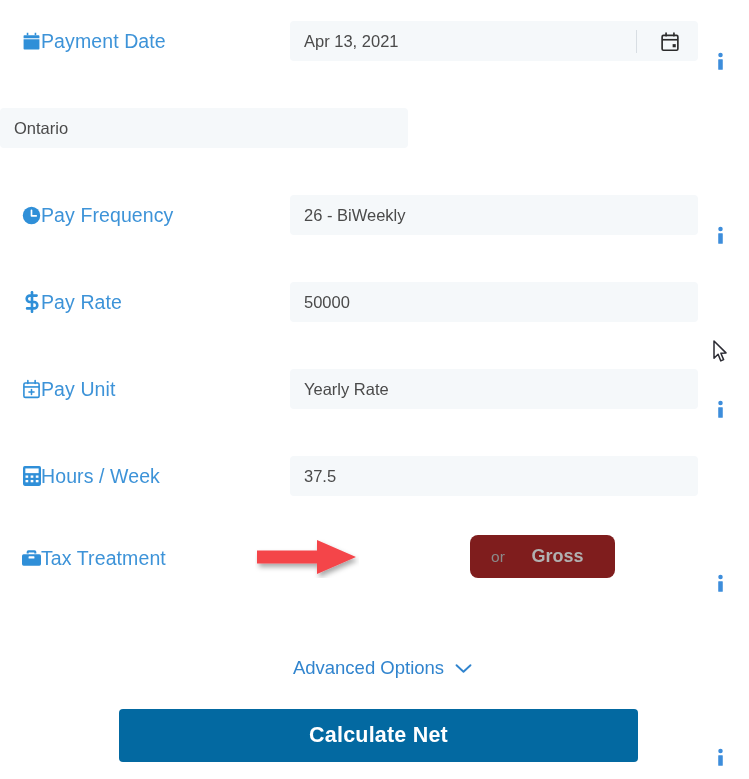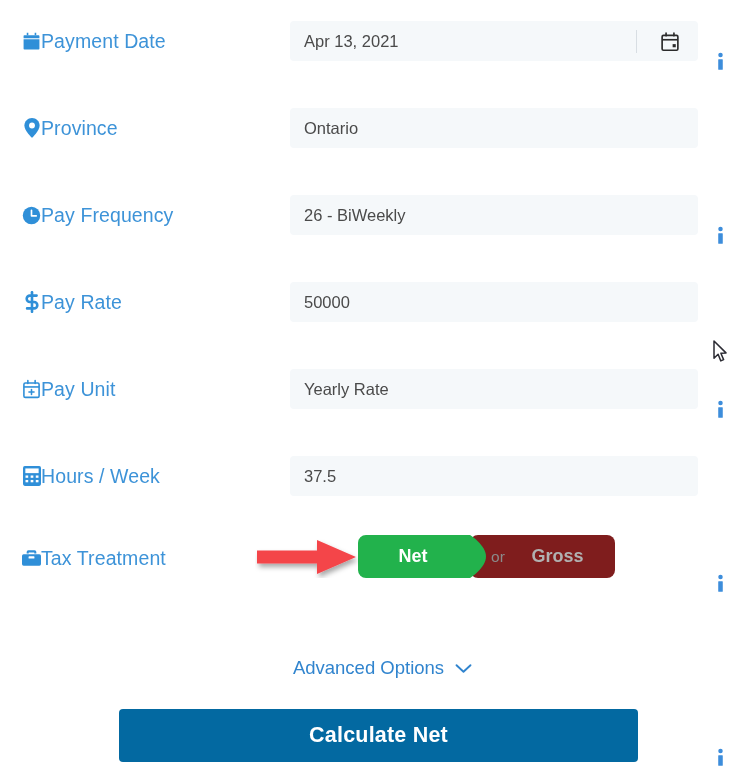--- a/index.html
+++ b/index.html
@@ -251,29 +251,20 @@
     </div>
     <span class="info-icon" style="top:32px">
       <svg width="7" height="19" viewBox="0 0 8 20" fill="currentColor">
         <circle cx="4" cy="2.6" r="2.6"></circle>
         <rect x="1.4" y="7.5" width="5.2" height="12" rx="0.6"></rect>
       </svg>
     </span>
   </div>
 
   <div class="row" style="top:106px">
-    <div class="label-cell">
-      <span class="label-icon">
-        <svg width="16" height="20" viewBox="0 0 16 21" fill="currentColor">
-          <path d="M8 0C3.6 0 0 3.6 0 8c0 5.6 8 13 8 13s8-7.4 8-13c0-4.4-3.6-8-8-8z"></path>
-          <circle cx="8" cy="7.8" r="3.1" fill="#ffffff"></circle>
-        </svg>
-      </span>
-      <span class="label-text">Province</span>
-    </div>
     <div class="field-wrap">
       <div class="field wide">Ontario</div>
     </div>
     <span class="info-icon" style="top:119px">
       <svg width="7" height="19" viewBox="0 0 8 20" fill="currentColor">
         <circle cx="4" cy="2.6" r="2.6"></circle>
           <rect x="1.4" y="7.5" width="5.2" height="12" rx="0.6"></rect>
       </svg>
     </span>
   </div>
@@ -374,26 +365,20 @@
           <rect x="7.6" y="7.6" width="6.8" height="2.5" rx="0.7" fill="#ffffff"></rect>
         </svg>
       </span>
       <span class="label-text">Tax Treatment</span>
     </div>
 
   </div>
 
   <div class="toggle-group">
     <div class="toggle-gross">Gross</div>
-    <div class="toggle-net">
-      <svg class="shape" width="128" height="43" viewBox="0 0 128 43" preserveAspectRatio="none">
-        <path d="M8,0 H112 C112,0 128,10 128,21.5 C128,33 112,43 112,43 H8 A8,8 0 0 1 0,35 V8 A8,8 0 0 1 8,0 Z" fill="#22b24c"></path>
-      </svg>
-      <span class="txt">Net</span>
-    </div>
     <span class="toggle-or">or</span>
   </div>
 
   <span class="red-arrow">
     <svg width="104" height="42" viewBox="0 0 104 42">
       <defs>
         <filter id="arrowshadow" x="-25%" y="-25%" width="160%" height="170%">
           <feDropShadow dx="2" dy="3.5" stdDeviation="2.6" flood-color="#000000" flood-opacity="0.34"></feDropShadow>
         </filter>
       </defs>

